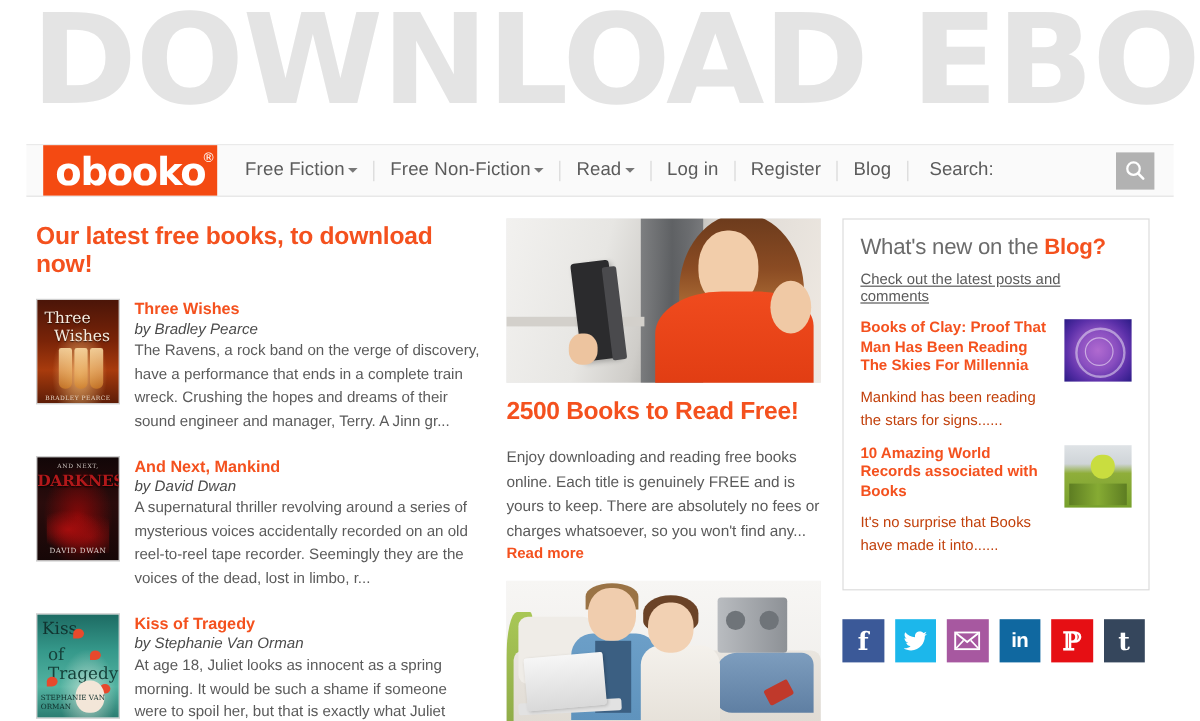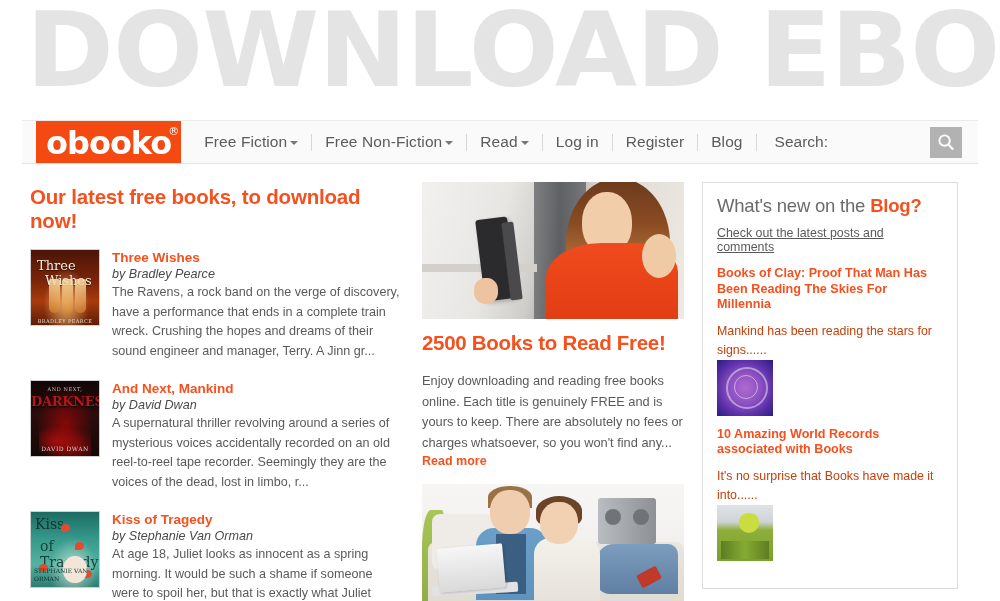--- a/index.html
+++ b/index.html
@@ -157,21 +157,21 @@
     letter-spacing: -0.2px;
   }
 
   
   .book {
     display: flex;
     margin-bottom: 19px;
   }
   .book-cover {
     width: 70px;
-    height: 77px;
+    height: 88px;
     flex: 0 0 70px;
     margin-right: 12px;
     position: relative;
     overflow: hidden;
     border: 1px solid #cfcfcf;
     box-sizing: border-box;
   }
   .book-info { flex: 1; min-width: 0; }
   .book-title {
     color: #f4511e;
@@ -378,21 +378,21 @@
     letter-spacing: -0.2px;
     margin-bottom: 9px;
   }
   .blog-head .accent { color: #f4511e; font-weight: 700; }
   .blog-sub {
     font-size: 12.4px;
     color: #5a5a5a;
     margin-bottom: 12px;
     text-decoration: underline;
   }
-  .post { display: flex; margin-bottom: 11px; flex-direction: column; }
+  .post { display: flex; margin-bottom: 11px; }
   .post-text { flex: 1; padding-right: 9px; min-width: 0; }
   .post-title {
     color: #f4511e;
     font-size: 12.6px;
     font-weight: 700;
     line-height: 15.5px;
     cursor: pointer;
   }
   .post-excerpt {
     font-size: 12.4px;

